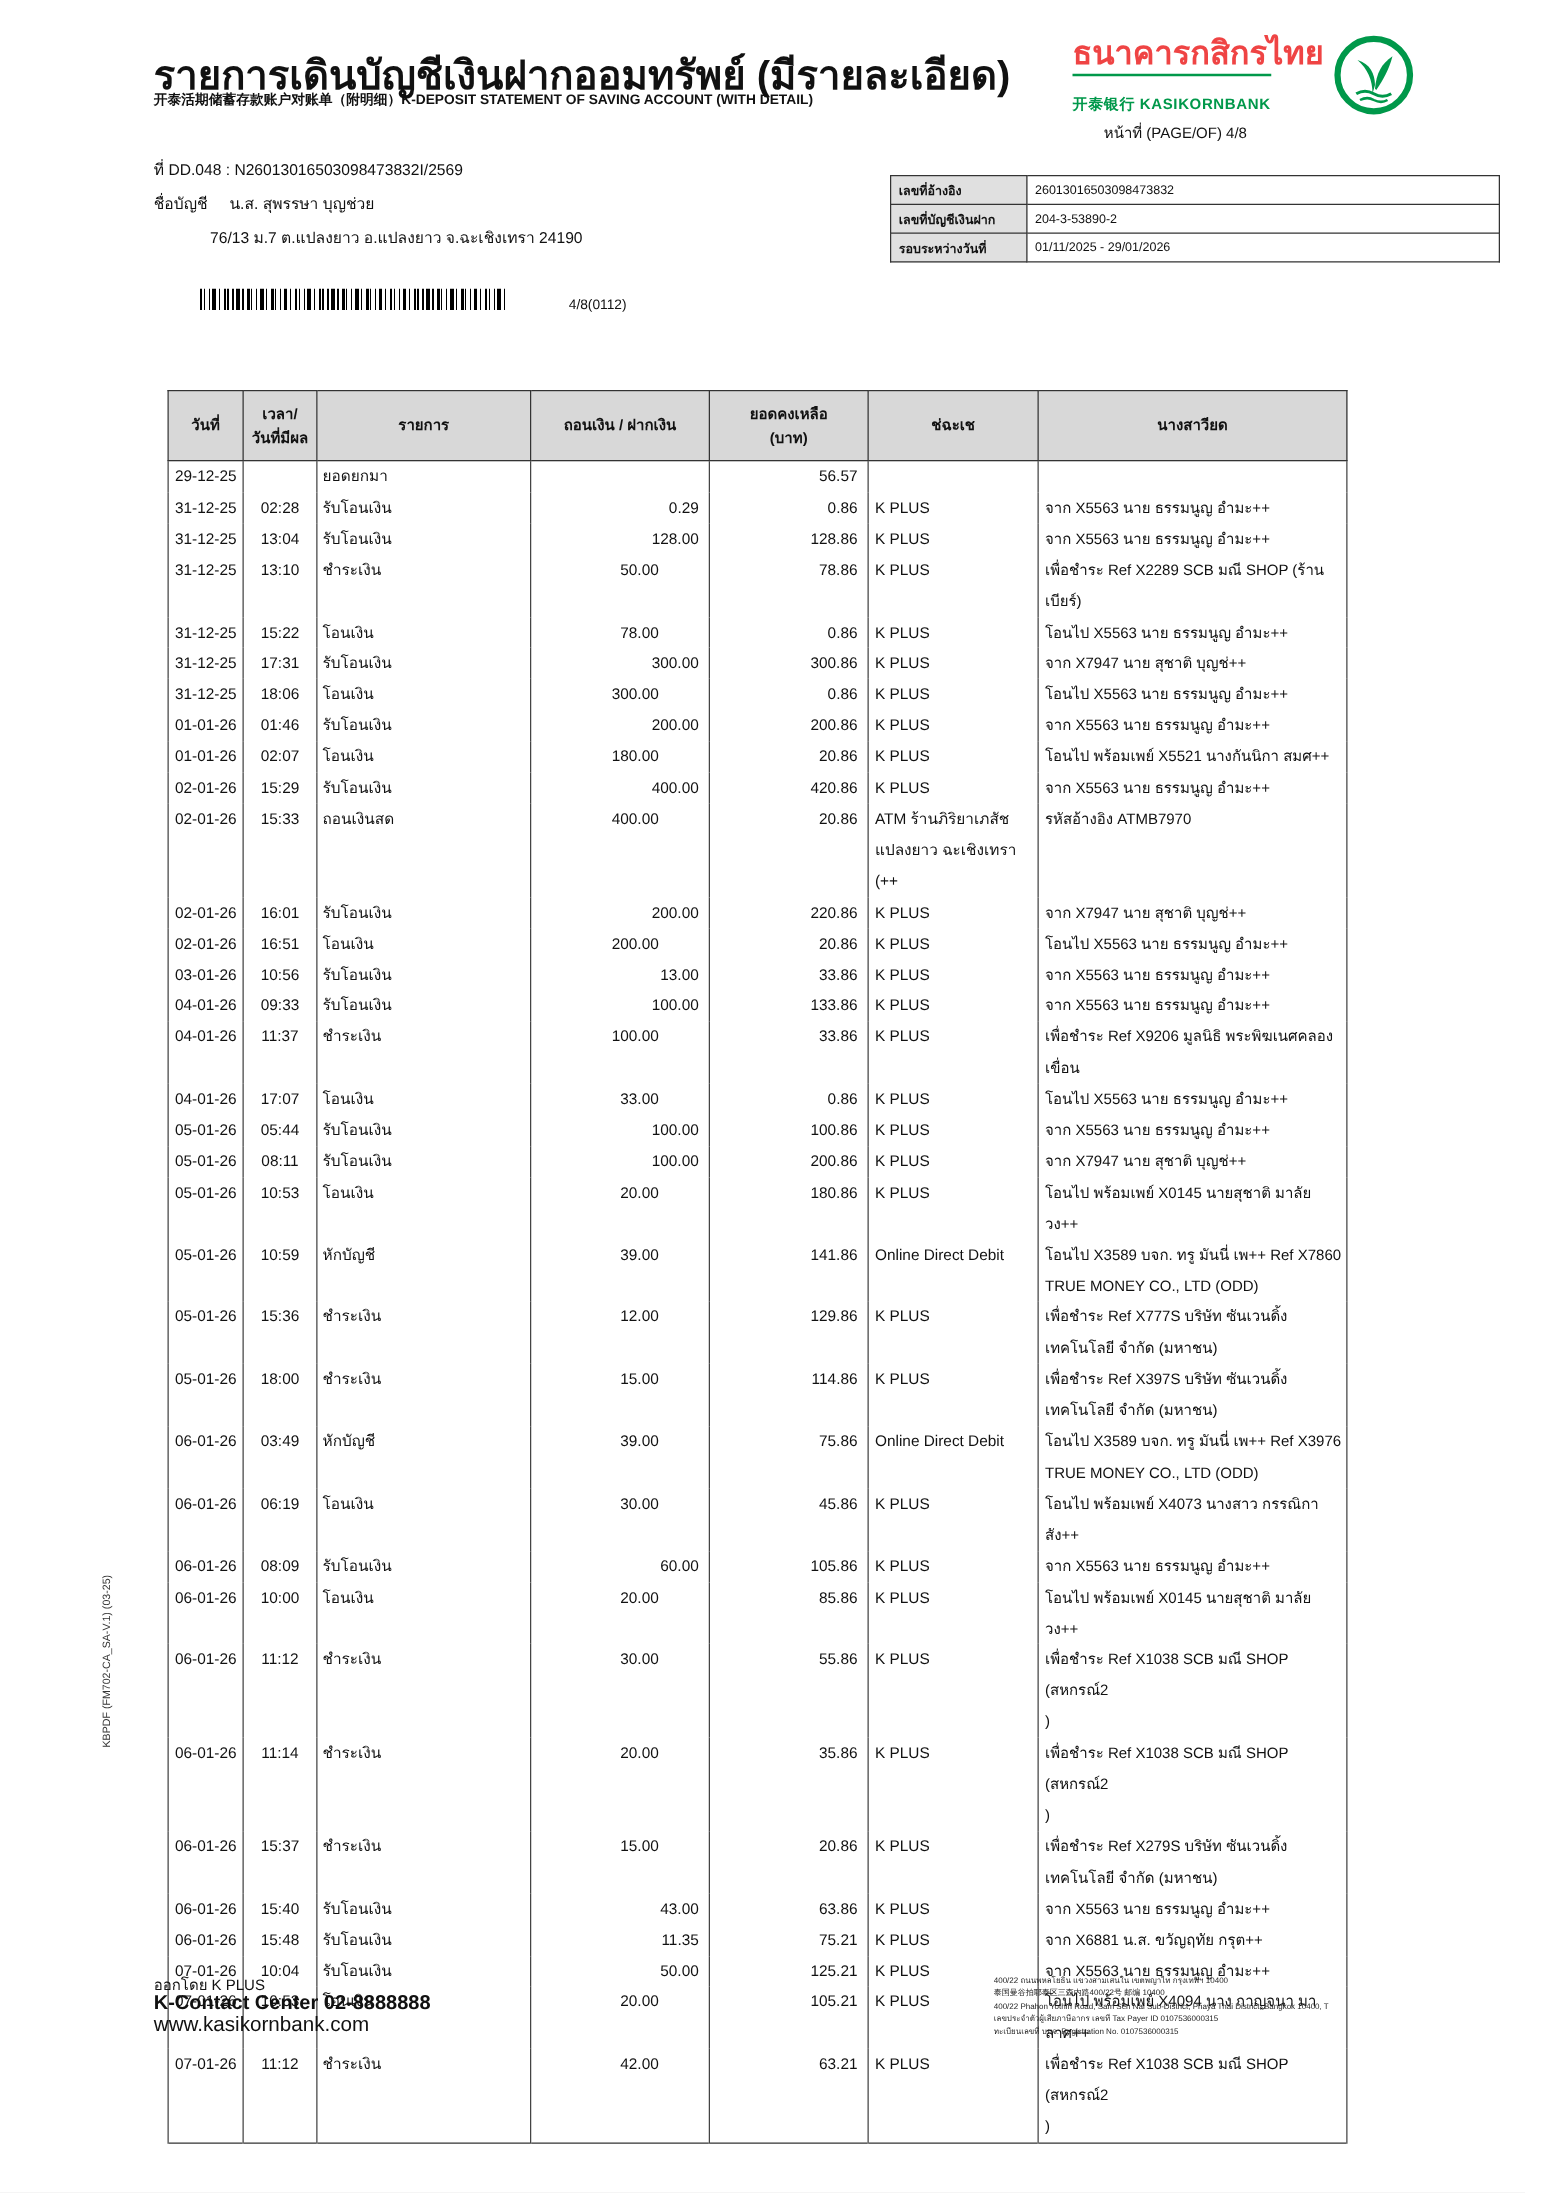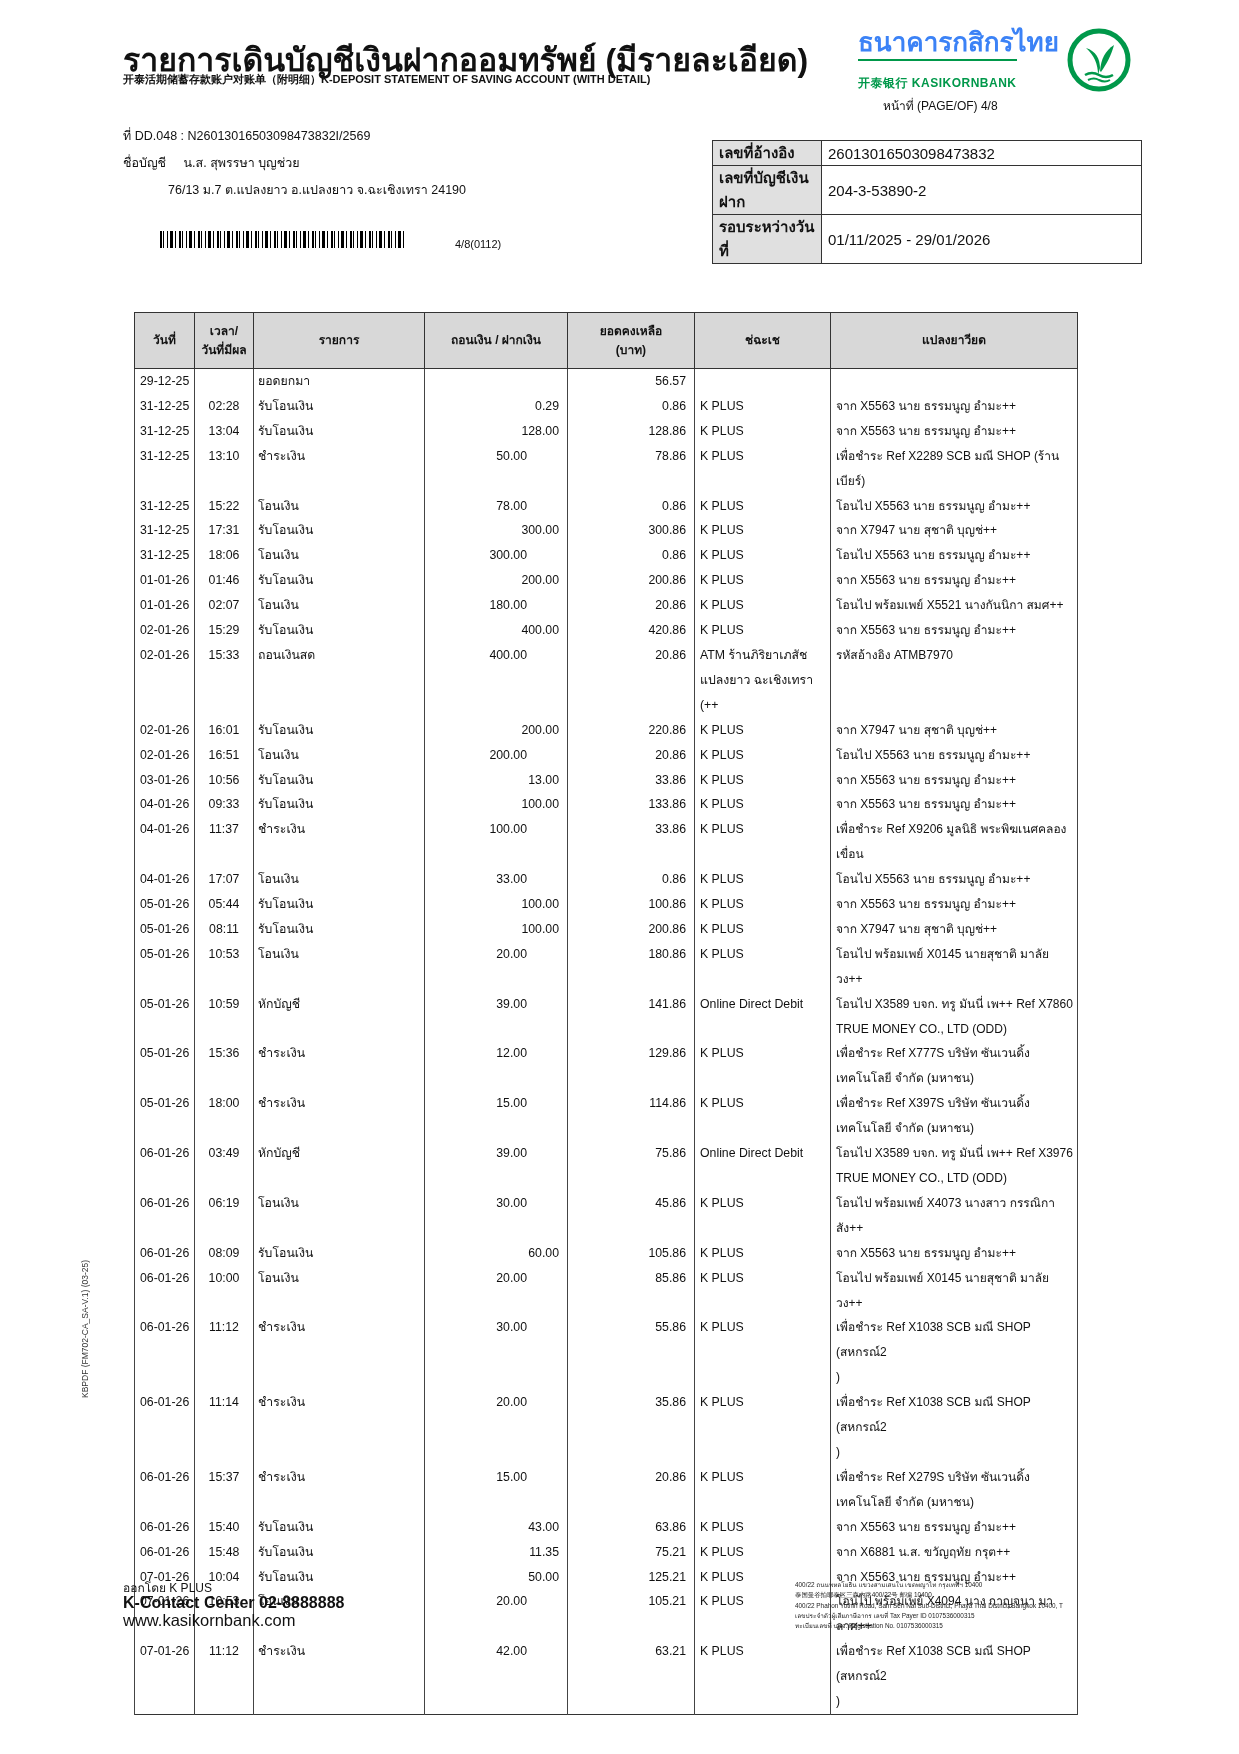--- a/index.html
+++ b/index.html
@@ -15,21 +15,21 @@
   .bank-th{font-size:26px;font-weight:bold;line-height:1.1;}
   .bank-sub{font-size:12px;font-weight:bold;border-top:2.5px solid;padding-top:14px;margin-top:2px;letter-spacing:.5px;}
   .logo-icon svg{display:block;}
   .page-of{left:883px;top:96px;font-size:12px;}
   .doc-no{left:123px;top:126px;font-size:12.5px;}
   .acct-line{left:123px;top:153px;font-size:12.5px;}
   .acct-line .lbl{margin-right:14px;}
   .acct-addr{left:168px;top:180px;font-size:12.5px;}
 
   
-  .info-table{left:712px;top:140px;width:430px;border-collapse:collapse;font-size:15px;border-radius:21px;}
+  .info-table{left:712px;top:140px;width:488px;border-collapse:collapse;font-size:10px;border-radius:21px;}
   .info-table td{border:1px solid #333;height:22px;padding:0 6px;vertical-align:middle;}
   .info-table .ilabel{background:#e0e0e0;width:96px;font-weight:bold;}
 
   
   .barcode{left:160px;top:231px;width:245px;height:17px;
      background:repeating-linear-gradient(90deg,#000 0 2px,#fff 2px 3px,#000 3px 4px,#fff 4px 7px,
        #000 7px 8px,#fff 8px 10px,#000 10px 13px,#fff 13px 15px,#000 15px 16px,#fff 16px 19px);}
   .barcode-caption{left:455px;top:238px;font-size:11px;}
 
   
@@ -63,21 +63,21 @@
 </head>
 <body>
 
 <div class="page">
 
   <div class="abs title">รายการเดินบัญชีเงินฝากออมทรัพย์ (มีรายละเอียด)</div>
   <div class="abs subtitle">开泰活期储蓄存款账户对账单（附明细）K-DEPOSIT STATEMENT OF SAVING ACCOUNT (WITH DETAIL)</div>
 
   <div class="abs logo-block">
     <div class="logo-text">
-      <span class="bank-th brand-green" style="color: #3b82f6;">ธนาคารกสิกรไทย</span>
+      <span class="bank-th brand-green" style="color: #ef4444;">ธนาคารกสิกรไทย</span>
       <span class="bank-sub brand-green brand-border" style="color: rgb(0, 152, 74); border-top-color: rgb(0, 152, 74);">开泰银行 KASIKORNBANK</span>
     </div>
     <span class="logo-icon">
       <svg width="64" height="64" viewBox="0 0 64 64">
         <circle cx="32" cy="32" r="29" fill="#fff" stroke="#00984a" stroke-width="5"></circle>
         <path d="M31 47 C31 36 27 27 19 20 C29 23 33 31 33 40 Z" fill="#00984a"></path>
         <path d="M33 43 C34 31 38 23 47 17 C44 28 40 35 34 44 Z" fill="#00984a"></path>
         <path d="M18 47 q7 -4 14 0 q7 4 14 0" fill="none" stroke="#00984a" stroke-width="2.5"></path>
         <path d="M21 52 q6 -3 11 0 q6 3 11 0" fill="none" stroke="#00984a" stroke-width="2"></path>
       </svg>
@@ -125,21 +125,21 @@
     <thead>
       <tr>
         <th>วันที่</th>
         <th>เวลา/
 วันที่มีผล</th>
         <th>รายการ</th>
         <th>ถอนเงิน / ฝากเงิน</th>
         <th>ยอดคงเหลือ
 (บาท)</th>
         <th>ช่ฉะเช</th>
-        <th>แปลงยาวียด</th>
+        <th>นางสาวียด</th>
       </tr>
     </thead>
     <tbody>
         <tr>
           <td class="c-date">29-12-25</td>
           <td class="c-time"></td>
           <td class="c-desc">ยอดยกมา</td>
           <td class="c-amount wdr"></td>
           <td class="c-balance">56.57</td>
           <td class="c-channel"></td>

